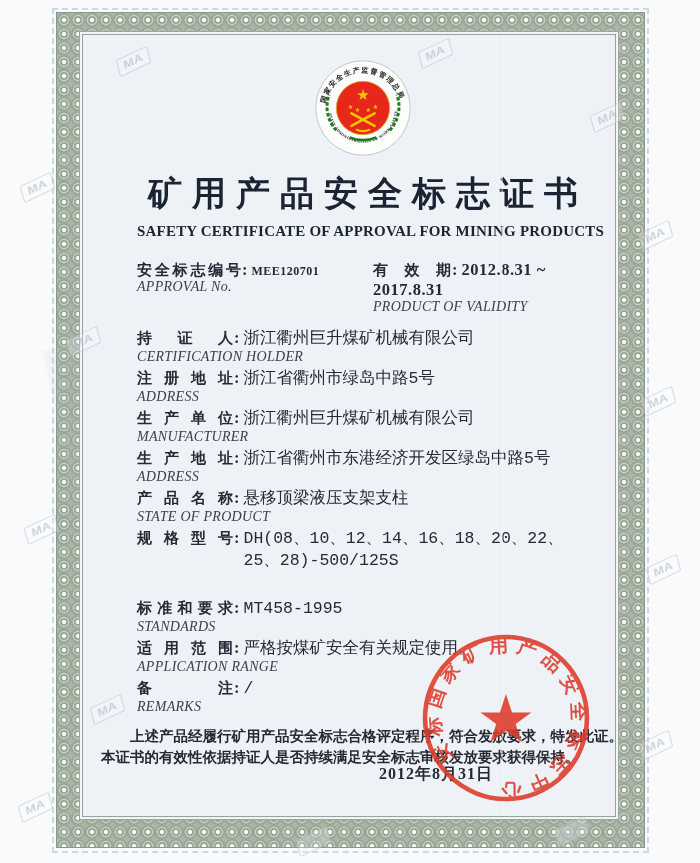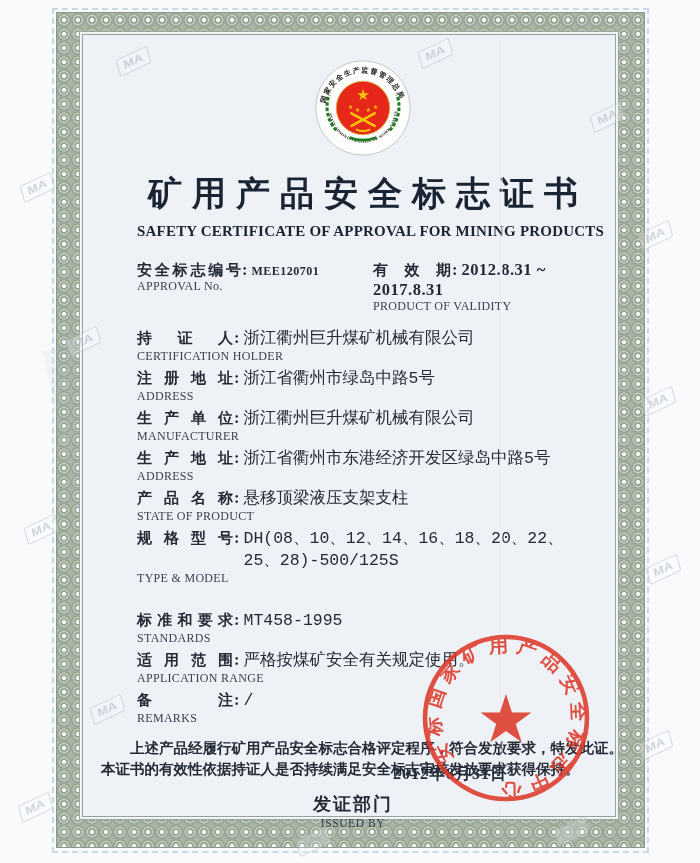--- a/index.html
+++ b/index.html
@@ -73,21 +73,21 @@
   .approval-row{display:flex; margin-top:20px; align-items:flex-start;}
   .ap-left{width:236px;}
   .ap-right{flex:1;}
   .zlabel{
     display:inline-block; text-align:justify; text-align-last:justify;
     font-weight:bold; font-size:15px; vertical-align:bottom; color:#242b36;
   }
   .w104{width:104px;} .w78{width:78px;} .w96{width:96px;}
   .colon{font-weight:bold; font-size:16.5px; padding:0 4px 0 1px;}
   .en-sub{
-    font-size:12px; letter-spacing:.3px; color:#394150; line-height:11px; margin-top:1px;
+    font-size:14px; letter-spacing:.3px; color:#394150; line-height:11px; margin-top:1px;font-style:italic;
   }
   .ap-value{font-size:12px; font-weight:bold; letter-spacing:.5px;}
   .ap-dates{font-size:16.5px; font-weight:bold; letter-spacing:.5px;}
   
   .fields{margin-top:14px;}
   .field{margin-bottom:4px;}
   .fline{line-height:24px; display:flex; align-items:baseline;}
   .fvalue{font-size:16.5px; color:#242b36; flex:1; line-height:22px;font-family:Liberation Mono, monospace;}
   .gap-before{margin-top:24px;}
   
@@ -96,21 +96,21 @@
     font-size:14.5px; line-height:21px; text-indent:2em; color:#242b36;
     font-weight:bold;
   }
   
   .issued{
     margin-top:12px; margin-left:-46px; width:524px; text-align:center;
   }
   .issued-zh{font-size:18px; font-weight:bold; letter-spacing:2px;}
   .issued-en{font-size:11.5px; letter-spacing:.6px; margin-top:1px; color:#313947;}
   .issue-date{
-    position:absolute; left:393px; top:764px; z-index:5;
+    position:absolute; left:379px; top:764px; z-index:5;
     font-size:16px; font-weight:bold; letter-spacing:1px; color:#242b36;
   }
   
   .stamp{position:absolute; left:414px; top:626px; width:184px; height:184px; z-index:6; opacity:.88;}
 </style>
 </head>
 <body>
 
 <div class="page">
 
@@ -228,21 +228,20 @@
           </div>
         <div class="en-sub">STATE OF PRODUCT</div>
       </div>
 
       <div class="field">
         <div class="fline">
             <span class="zlabel w96">规格型号</span>
             <span class="colon">:</span>
             <span class="fvalue">DH(08、10、12、14、16、18、20、22、25、28)-500/125S</span>
           </div>
-        <div class="en-sub">TYPE &amp; MODEL</div>
       </div>
 
       <div class="field gap-before">
         <div class="fline">
             <span class="zlabel w96">标准和要求</span>
             <span class="colon">:</span>
             <span class="fvalue">MT458-1995</span>
           </div>
         <div class="en-sub">STANDARDS</div>
       </div>
@@ -262,24 +261,20 @@
             <span class="colon">:</span>
             <span class="fvalue">/</span>
           </div>
         <div class="en-sub">REMARKS</div>
       </div>
 
     </div>
 
     <div class="declaration">上述产品经履行矿用产品安全标志合格评定程序，符合发放要求，特发此证。本证书的有效性依据持证人是否持续满足安全标志审核发放要求获得保持。</div>
 
-    <div class="issued">
-      <div class="issued-zh">发证部门</div>
-      <div class="issued-en">ISSUED BY</div>
-    </div>
 
   </div>
 
   <div class="fold"></div>
 
   <div class="issue-date">2012年8月31日</div>
 
   <svg class="stamp" viewBox="0 0 200 200">
     <circle cx="100" cy="100" r="88" fill="none" stroke="#dd3a2a" stroke-width="5"></circle>
     <defs>

